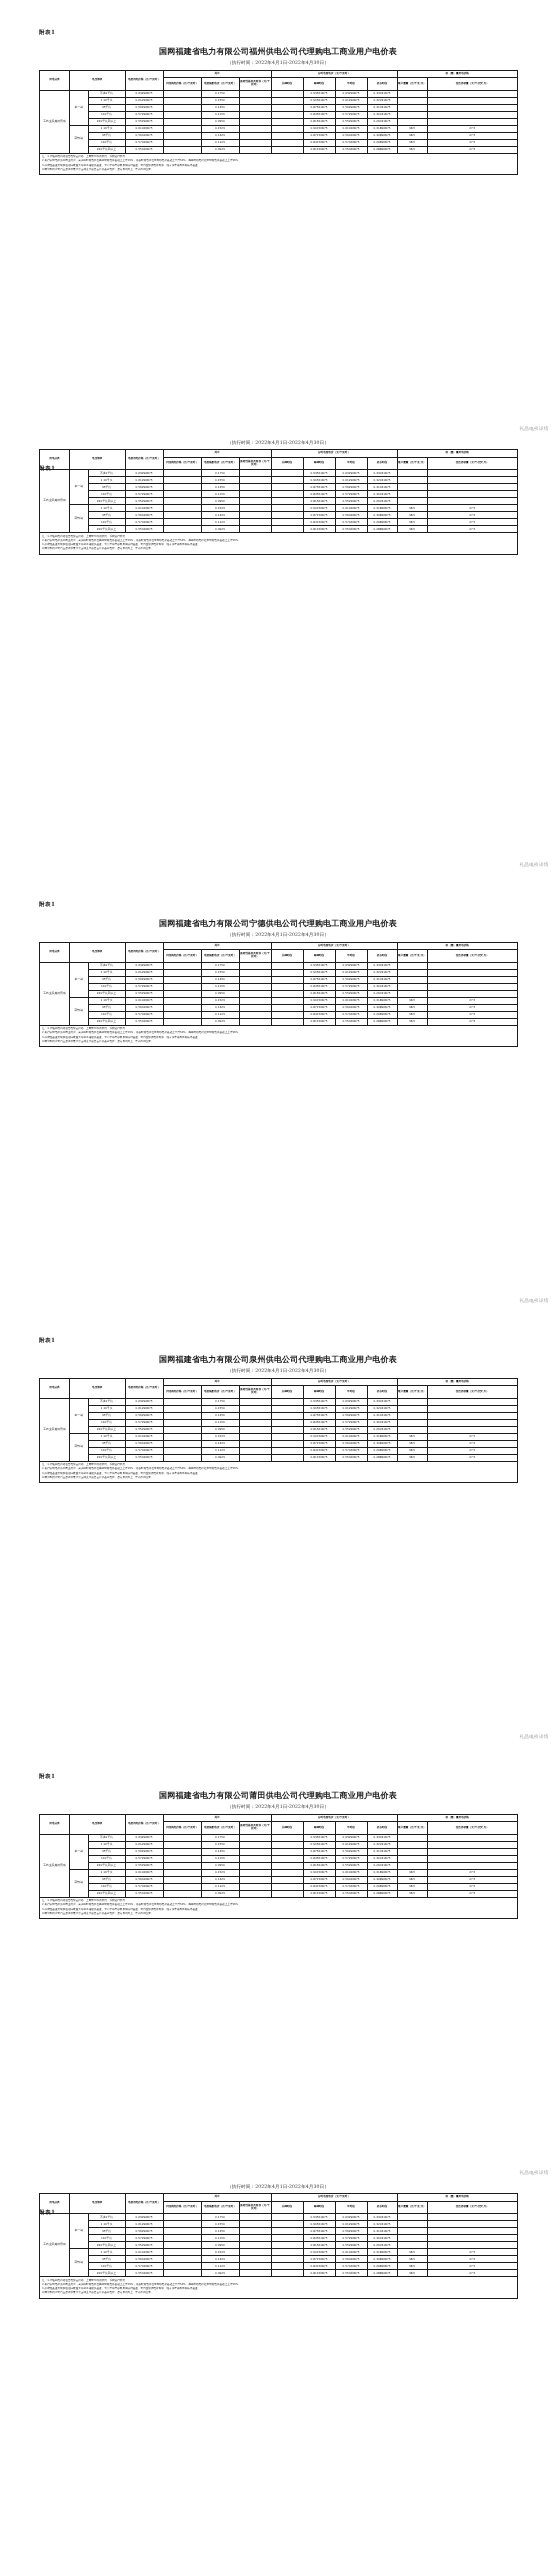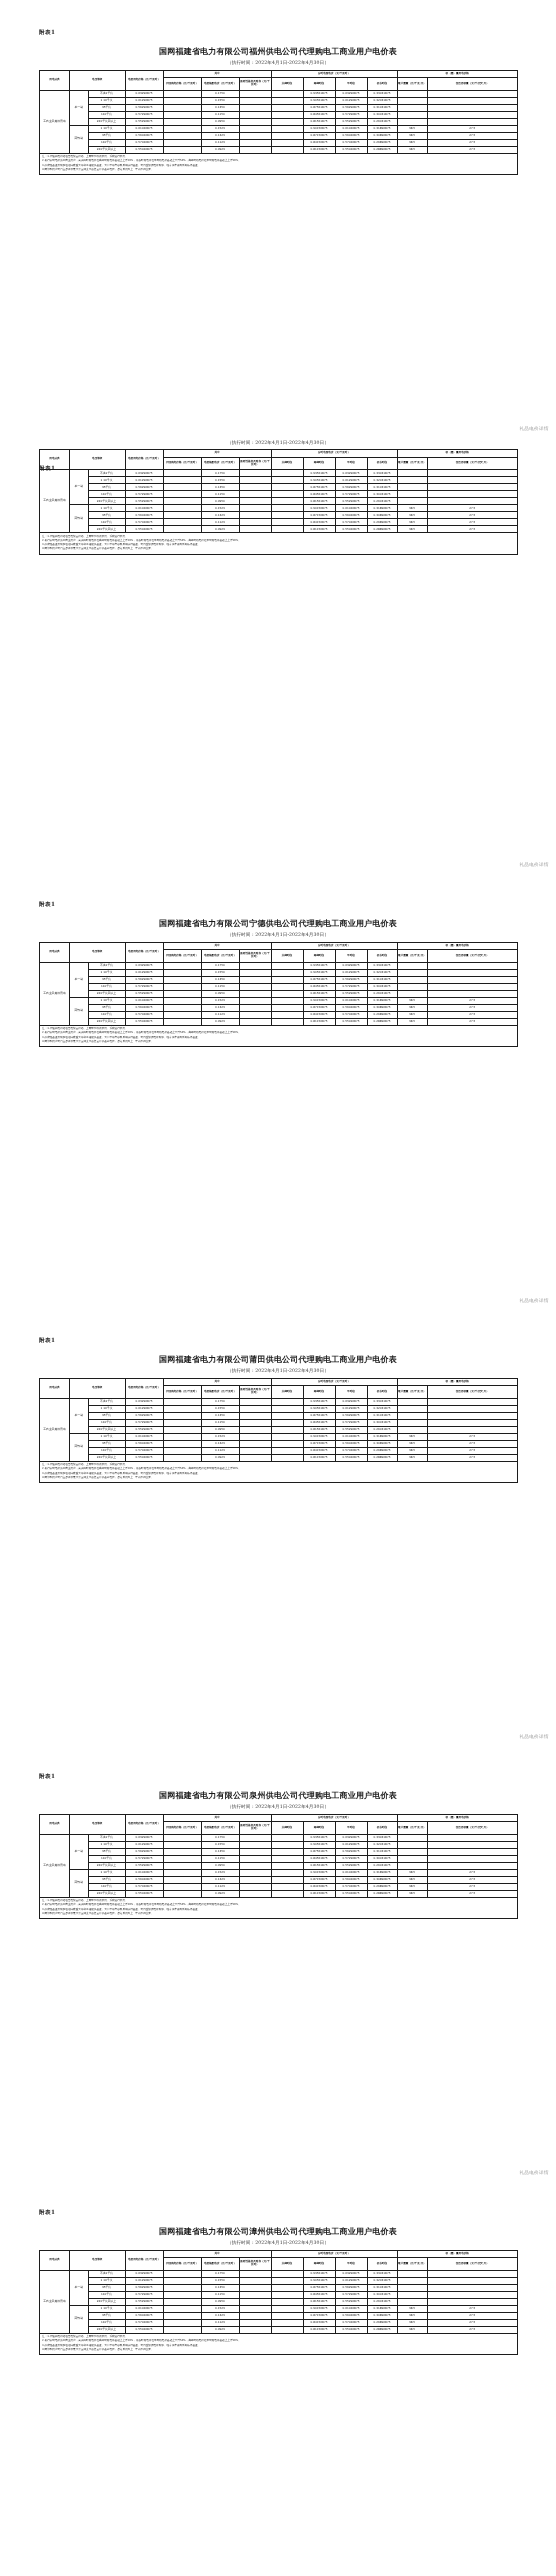--- a/index.html
+++ b/index.html
@@ -615,21 +615,21 @@
       <div class="notes">
         <div>注：1.代理购电价格包含电能量价格、上网环节线损费用、系统运行费用。</div>
         <div>2.执行分时电价的工商业用户，其尖峰时段电价在高峰时段电价基础上上浮20%，低谷时段电价在平时段电价基础上下浮50%，高峰时段电价在平时段电价基础上上浮50%。</div>
         <div>3.政府性基金及附加包括国家重大水利工程建设基金、大中型水库移民后期扶持基金、可再生能源电价附加、地方水库移民后期扶持基金。</div>
         <div>4.两部制用户可自主选择按最大需量或变压器容量计收基本电费，选定后原则上一年内不得变更。</div>
       </div>
       <div class="watermark">礼品电价详情</div>
     </div>
     <div class="page">
       <div class="attach-label">附表1</div>
-      <div class="doc-title">国网福建省电力有限公司莆田供电公司代理购电工商业用户电价表</div>
+      <div class="doc-title">国网福建省电力有限公司泉州供电公司代理购电工商业用户电价表</div>
       <div class="doc-sub">（执行时间：2022年4月1日-2022年4月30日）</div>
       <div class="tbl-wrap">
         <table class="grid">
           <colgroup>
             <col style="width:30px">
             <col style="width:18.5px">
             <col style="width:37px">
             <col style="width:38px">
             <col style="width:38px">
             <col style="width:38px">
@@ -788,21 +788,21 @@
       <div class="notes">
         <div>注：1.代理购电价格包含电能量价格、上网环节线损费用、系统运行费用。</div>
         <div>2.执行分时电价的工商业用户，其尖峰时段电价在高峰时段电价基础上上浮20%，低谷时段电价在平时段电价基础上下浮50%，高峰时段电价在平时段电价基础上上浮50%。</div>
         <div>3.政府性基金及附加包括国家重大水利工程建设基金、大中型水库移民后期扶持基金、可再生能源电价附加、地方水库移民后期扶持基金。</div>
         <div>4.两部制用户可自主选择按最大需量或变压器容量计收基本电费，选定后原则上一年内不得变更。</div>
       </div>
       <div class="watermark">礼品电价详情</div>
     </div>
     <div class="page">
       <div class="attach-label">附表1</div>
-      <div class="doc-title">国网福建省电力有限公司泉州供电公司代理购电工商业用户电价表</div>
+      <div class="doc-title">国网福建省电力有限公司莆田供电公司代理购电工商业用户电价表</div>
       <div class="doc-sub">（执行时间：2022年4月1日-2022年4月30日）</div>
       <div class="tbl-wrap">
         <table class="grid">
           <colgroup>
             <col style="width:30px">
             <col style="width:18.5px">
             <col style="width:37px">
             <col style="width:38px">
             <col style="width:38px">
             <col style="width:38px">
@@ -961,21 +961,20 @@
       <div class="notes">
         <div>注：1.代理购电价格包含电能量价格、上网环节线损费用、系统运行费用。</div>
         <div>2.执行分时电价的工商业用户，其尖峰时段电价在高峰时段电价基础上上浮20%，低谷时段电价在平时段电价基础上下浮50%，高峰时段电价在平时段电价基础上上浮50%。</div>
         <div>3.政府性基金及附加包括国家重大水利工程建设基金、大中型水库移民后期扶持基金、可再生能源电价附加、地方水库移民后期扶持基金。</div>
         <div>4.两部制用户可自主选择按最大需量或变压器容量计收基本电费，选定后原则上一年内不得变更。</div>
       </div>
       <div class="watermark">礼品电价详情</div>
     </div>
     <div class="page">
       <div class="attach-label">附表1</div>
-      <div class="doc-title">国网福建省电力有限公司漳州供电公司代理购电工商业用户电价表</div>
       <div class="doc-sub">（执行时间：2022年4月1日-2022年4月30日）</div>
       <div class="tbl-wrap">
         <table class="grid">
           <colgroup>
             <col style="width:30px">
             <col style="width:18.5px">
             <col style="width:37px">
             <col style="width:38px">
             <col style="width:38px">
             <col style="width:38px">

